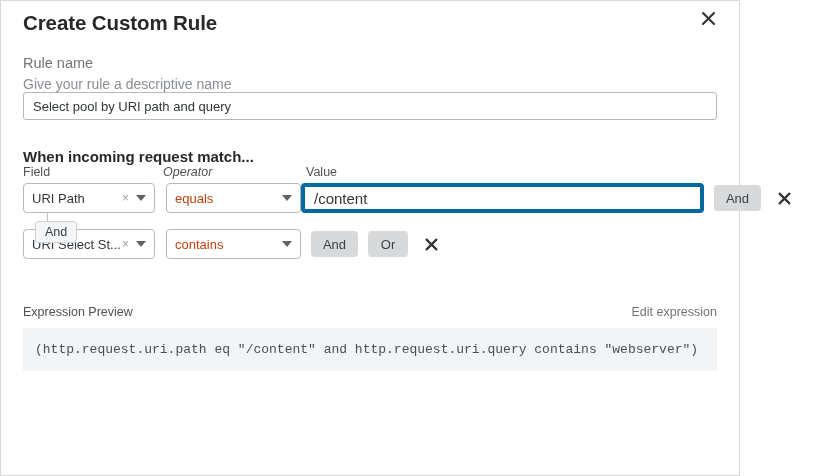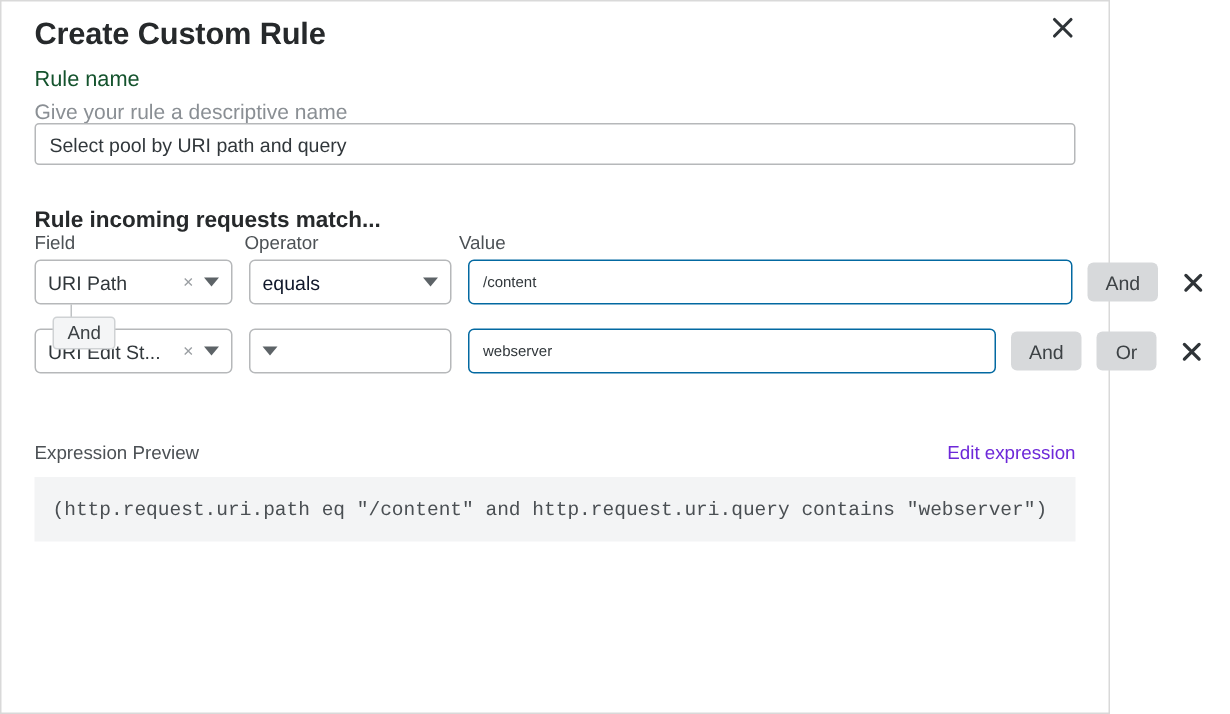--- a/index.html
+++ b/index.html
@@ -50,21 +50,22 @@
     cursor: pointer;
     background: none;
     border: none;
     padding: 0;
   }
   .close-btn svg { display: block; }
 
   
   .section-label {
     font-size: 14.5px;
-    color: #14532d;
+    color: #737373;
+    margin-top: 10px;
   }
   .section-help {
     font-size: 14px;
     color: #8a8f94;
     margin-top: 5px;
   }
   .text-input {
     box-sizing: border-box;
     width: 100%;
     height: 28px;
@@ -87,21 +88,21 @@
     margin-top: 28px;
   }
 
   .col-headers {
     display: flex;
     margin-top: 0;
     font-size: 12.5px;
     color: #4c5155;
   }
   .col-head-field    { width: 140px; }
-  .col-head-operator { width: 143px; }
+  .col-head-operator { width: 143px; font-style: italic; }
   .col-head-value    { width: 200px; }
 
   .rows {
     position: relative;
     margin-top: 4px;
   }
 
   .cond-row {
     display: flex;
     align-items: center;
@@ -140,33 +141,32 @@
     cursor: pointer;
   }
   .caret {
     width: 0; height: 0;
     border-left: 5px solid transparent;
     border-right: 5px solid transparent;
     border-top: 6px solid #5d6367;
     flex: none;
   }
   .sel-operator { width: 135px; margin-left: 11px; }
-  .sel-operator .sel-label { color: #0f172a; }
+  .sel-operator .sel-label { color: #c2410c; }
 
   
   .value-input {
     box-sizing: border-box;
     height: 30px;
-    margin-left: 11px;
     padding: 0 9px;
     font-family: "Liberation Sans", sans-serif;
-    font-size: 10px;
+    font-size: 15px;
     color: #31373b;
     background: #ffffff;
-    border: 1px solid #0369a1;
+    border: 4px solid #0369a1;
     border-radius: 4px;
     outline: none;
     flex: none;
   }
   .value-input.v1 { width: 403px; }
   .value-input.v2 { width: 352px; }
 
   
   .logic-btn {
     height: 26px;
@@ -228,21 +228,21 @@
     align-items: flex-start;
     justify-content: space-between;
     margin-top: 46px;
   }
   .expr-label {
     font-size: 12.5px;
     color: #4c5155;
   }
   .expr-edit {
     font-size: 12.5px;
-    color: #6d28d9;
+    color: #737373;
     text-decoration: none;
     cursor: pointer;
   }
   .expr-box {
     margin-top: 9px;
     background: #f3f4f5;
     padding: 14px 12px;
     font-family: "Liberation Mono", monospace;
     font-size: 13px;
     color: #4a4f53;
@@ -264,21 +264,21 @@
       </svg>
     </button>
   </div>
 
   
   <div class="section-label">Rule name</div>
   <div class="section-help">Give your rule a descriptive name</div>
   <input class="text-input" type="text" value="Select pool by URI path and query" style="">
 
   
-  <div class="match-title">Rule incoming requests match...</div>
+  <div class="match-title">When incoming request match...</div>
 
   
   <div class="col-headers">
     <div class="col-head-field">Field</div>
     <div class="col-head-operator">Operator</div>
     <div class="col-head-value">Value</div>
   </div>
 
   
   <div class="rows">
@@ -300,28 +300,28 @@
       <button class="logic-btn and">And</button>
       <button class="del-btn" aria-label="Delete condition">
         <svg width="13" height="13" viewBox="0 0 13 13">
           <path d="M1.6 1.6 L11.4 11.4 M11.4 1.6 L1.6 11.4" stroke="#2f3438" stroke-width="2.2" stroke-linecap="round"></path>
         </svg>
       </button>
     </div>
 
     <div class="cond-row row2">
       <div class="sel sel-field">
-        <span class="sel-label">URI Edit St...</span>
+        <span class="sel-label">URI Select St...</span>
         <span class="sel-clear">×</span>
         <span class="caret"></span>
       </div>
       <div class="sel sel-operator">
+        <span class="sel-label">contains</span>
         <span class="caret"></span>
       </div>
-      <input class="value-input v2" type="text" value="webserver" style="">
       <button class="logic-btn and">And</button>
       <button class="logic-btn or">Or</button>
       <button class="del-btn" aria-label="Delete condition">
         <svg width="13" height="13" viewBox="0 0 13 13">
           <path d="M1.6 1.6 L11.4 11.4 M11.4 1.6 L1.6 11.4" stroke="#2f3438" stroke-width="2.2" stroke-linecap="round"></path>
         </svg>
       </button>
     </div>
 
   </div>

